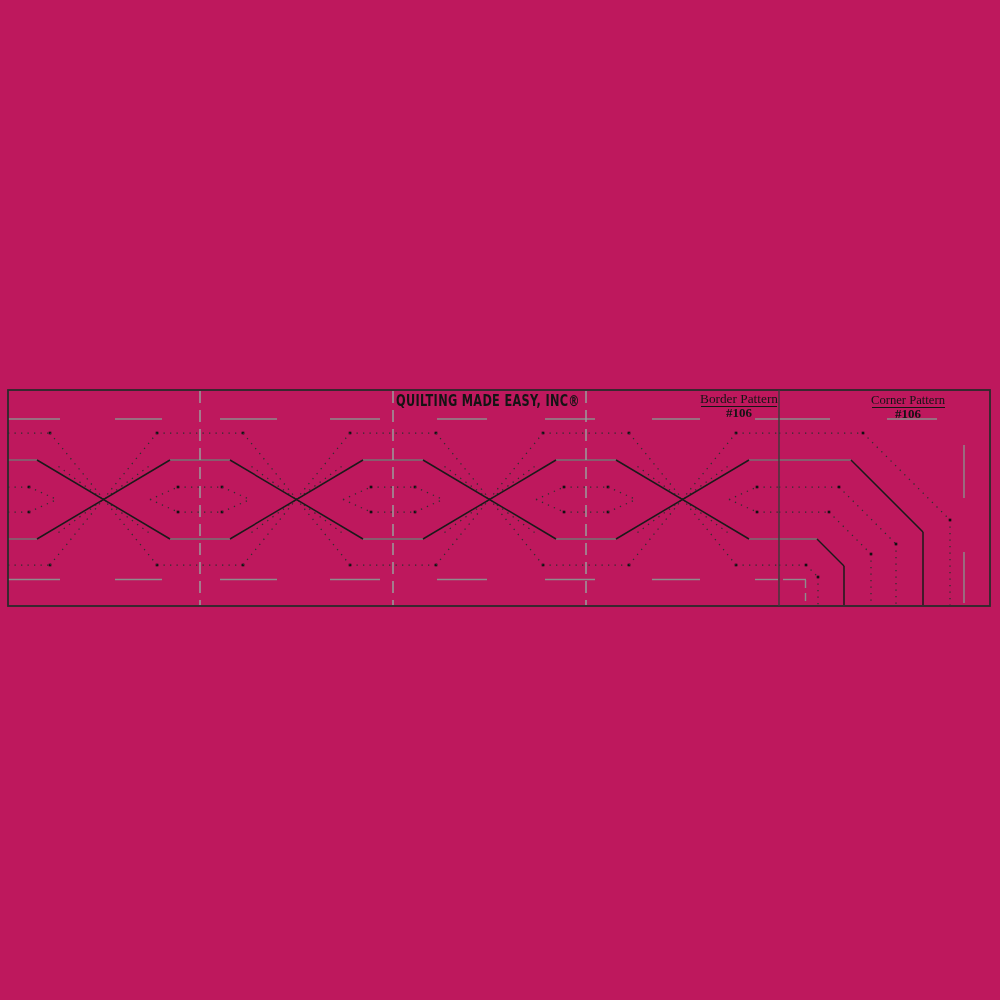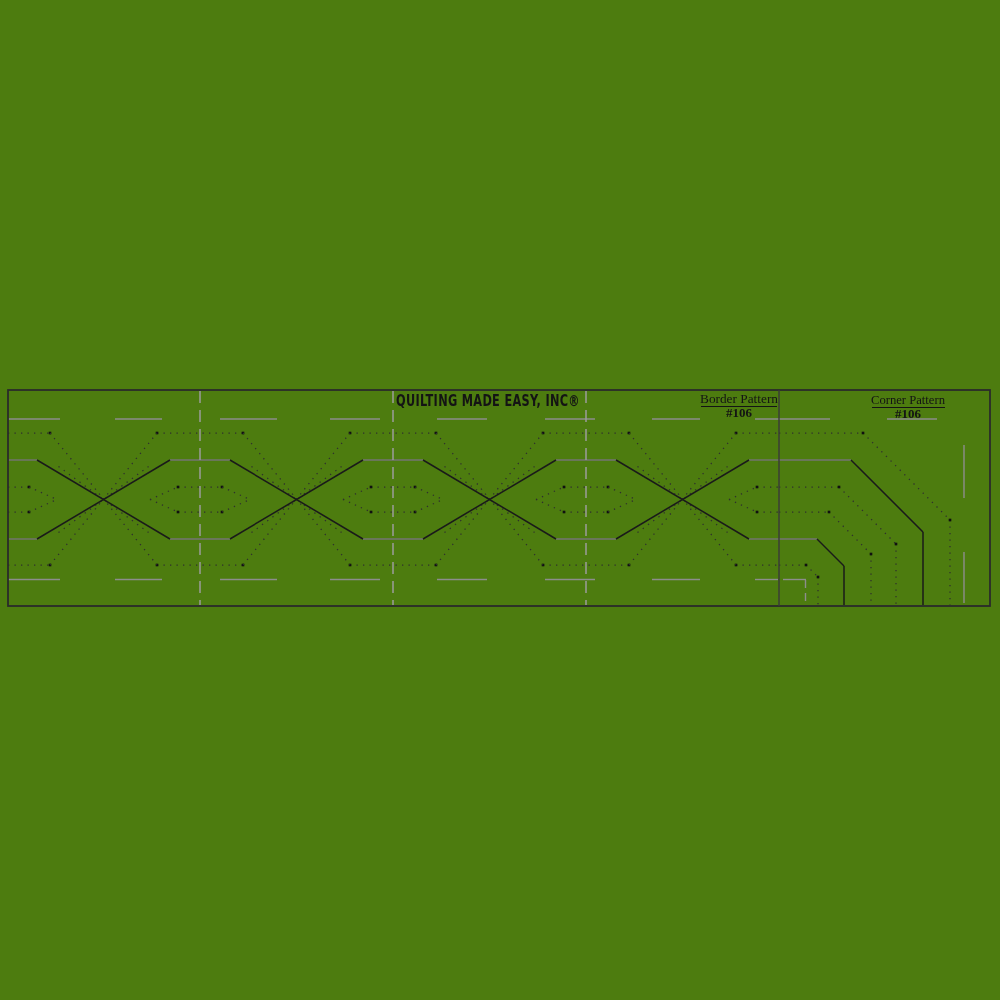--- a/index.html
+++ b/index.html
@@ -1,16 +1,16 @@
 <!DOCTYPE html>
 <html style="--ink: #1a1a1a; --grayline: #757575; --guide: #8d8d8d; --dot: #2f2f2f; --sep: #9c9c9c; --frame: #2b2b2b;"><head>
 <meta charset="utf-8">
 <style>
   html,body{margin:0;padding:0;background:#ffffff;}
-  #page{position:relative;width:1000px;height:1000px;background:#4d7c0f;overflow:hidden;
+  #page{position:relative;width:1000px;height:1000px;background:#be185d;overflow:hidden;
         font-family:"Liberation Sans",sans-serif;}
   svg{position:absolute;left:0;top:0;}
   .ln-frame{fill:none;stroke:var(--frame,#2b2b2b);stroke-width:1.8;}
   .ln-sep{stroke:var(--sep,#9c9c9c);stroke-width:1.5;stroke-dasharray:12 7;}
   .ln-div{stroke:#3a3a3a;stroke-width:1.4;}
   .ln-dark{stroke:var(--ink,#1a1a1a);stroke-width:1.5;fill:none;}
   .ln-gray{stroke:var(--grayline,#757575);stroke-width:1.4;fill:none;}
   .ln-guide{stroke:var(--guide,#8d8d8d);stroke-width:1.4;fill:none;}
   .ln-dot{stroke:var(--dot,#2f2f2f);stroke-width:1.25;stroke-dasharray:1.3 5.2;fill:none;}
   .bigdot{fill:#101010;}

